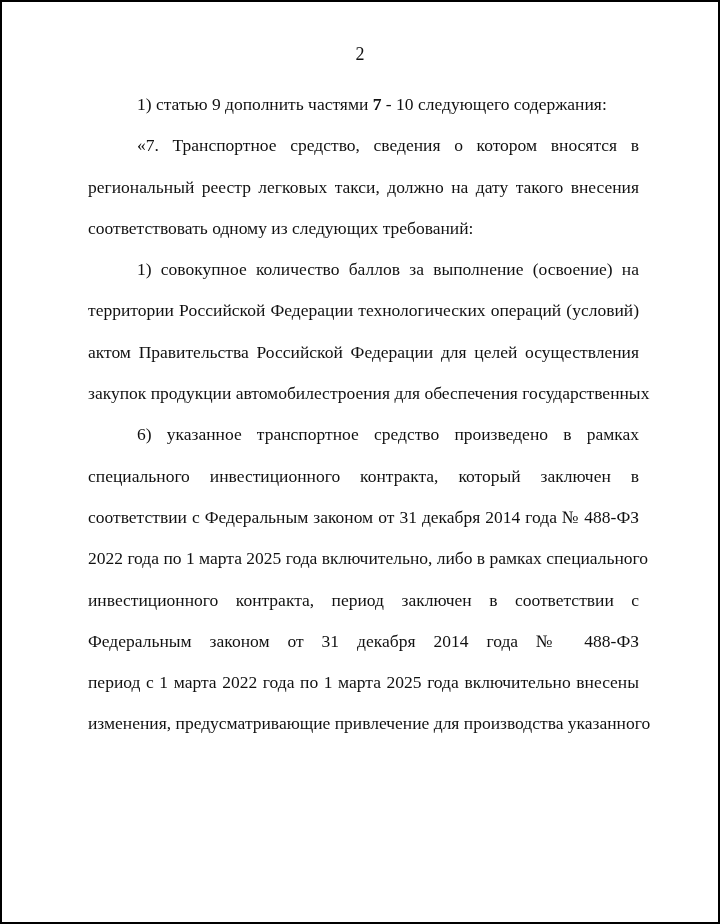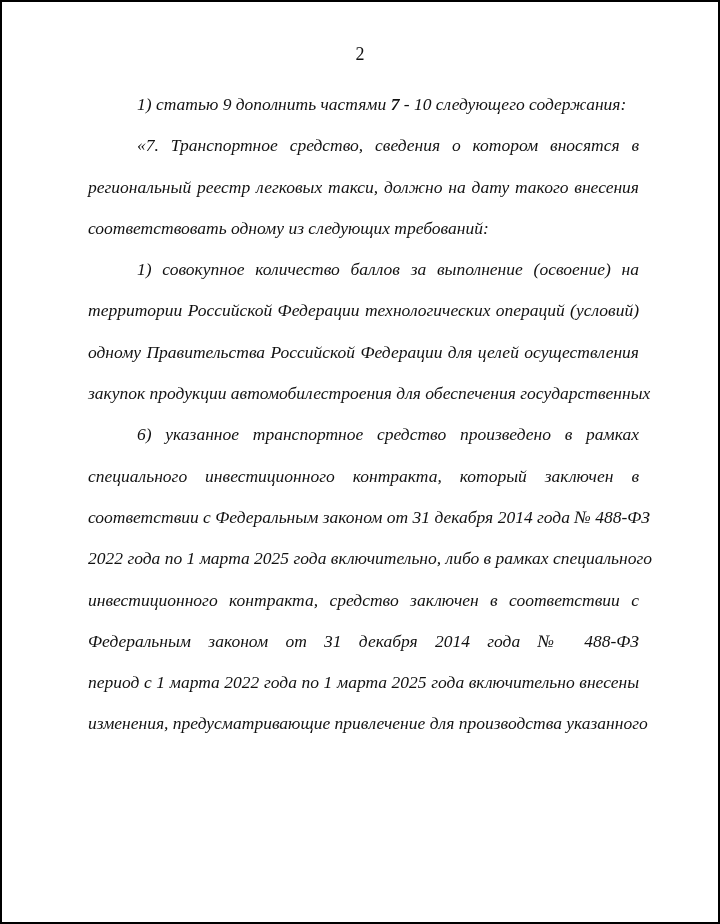--- a/index.html
+++ b/index.html
@@ -23,21 +23,20 @@
     .body {
       position: absolute;
       top: 88px;
       left: 86px;
       width: 551px;
     }
     .line {
       height: 41.3px;
       line-height: 28px;
       white-space: nowrap;
-      font-style: italic;
     }
     .line.justify {
       text-align: justify;
       text-align-last: justify;
     }
     .line.indent { padding-left: 49px; }
     .bold { font-weight: bold; }
   </style>
 </head>
 <body>
@@ -45,24 +44,24 @@
 <div class="page">
   <div class="page-number">2</div>
 
   <div class="body">
     <div class="line indent"><span>1)  статью 9 дополнить частями  </span><span class="bold">7</span><span> - 10 следующего содержания:</span></div>
     <div class="line indent justify">«7. Транспортное средство, сведения о котором вносятся в</div>
     <div class="line justify">региональный реестр легковых такси, должно на дату такого внесения</div>
     <div class="line">соответствовать одному из следующих требований:</div>
     <div class="line indent justify">1) совокупное количество баллов за выполнение (освоение) на</div>
     <div class="line justify">территории Российской Федерации технологических операций (условий)</div>
-    <div class="line justify">одному Правительства Российской Федерации для целей осуществления</div>
+    <div class="line justify">актом Правительства Российской Федерации для целей осуществления</div>
     <div class="line justify">закупок продукции автомобилестроения для обеспечения государственных</div>
     <div class="line indent justify">6)   указанное транспортное средство произведено в рамках</div>
     <div class="line justify">специального инвестиционного контракта, который заключен в</div>
     <div class="line justify">соответствии с Федеральным законом от 31 декабря 2014 года  № 488-ФЗ</div>
     <div class="line justify">2022 года по 1 марта  2025 года включительно, либо в рамках специального</div>
-    <div class="line justify">инвестиционного контракта, средство заключен в соответствии с</div>
+    <div class="line justify">инвестиционного контракта, период заключен в соответствии с</div>
     <div class="line justify">Федеральным законом от 31 декабря 2014 года № 488-ФЗ</div>
     <div class="line justify">период с 1 марта 2022 года по 1 марта 2025 года включительно внесены</div>
     <div class="line justify">изменения, предусматривающие  привлечение для производства указанного</div>
   </div>
 </div>
 
 </body></html>

